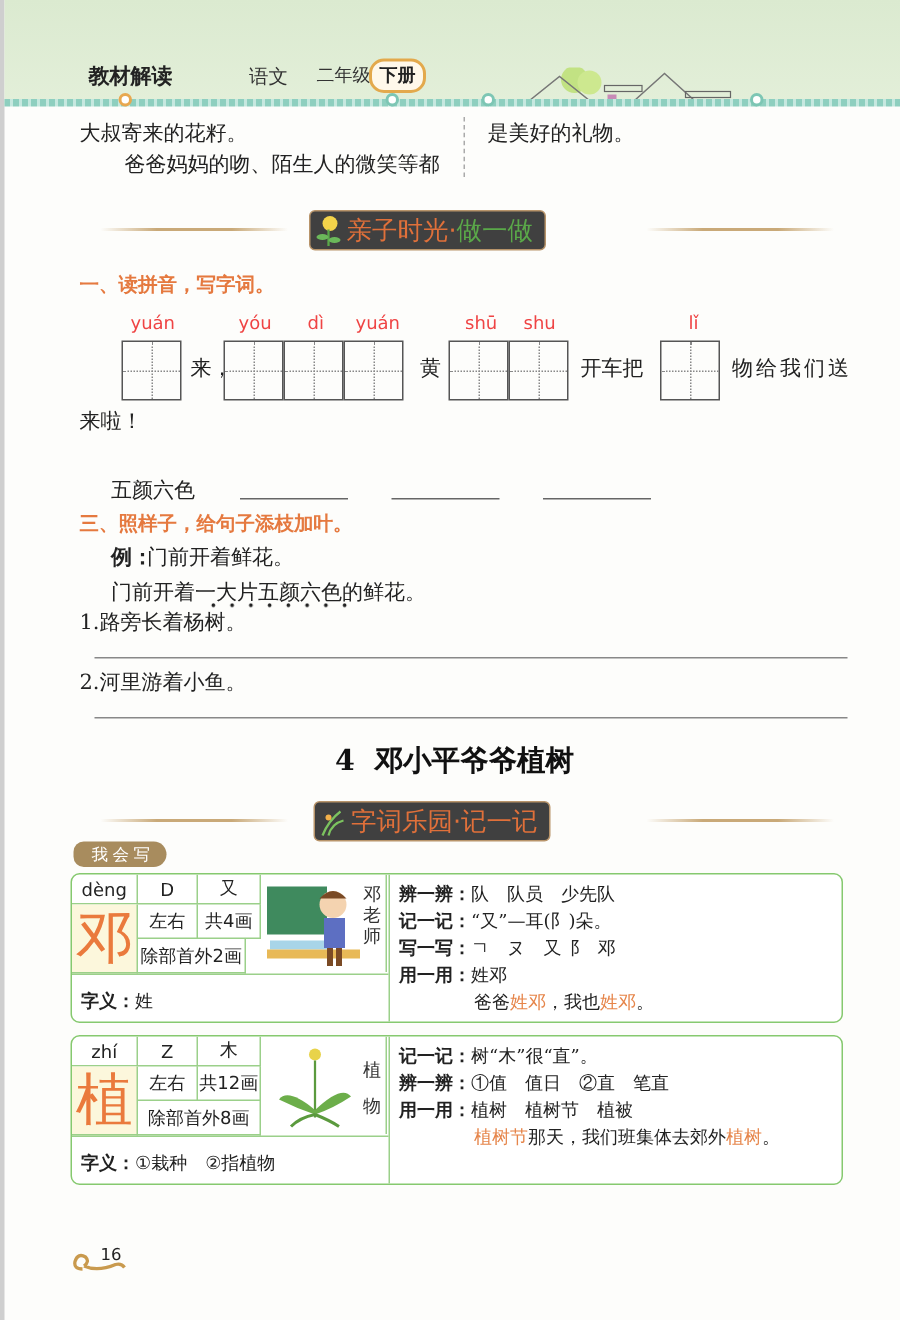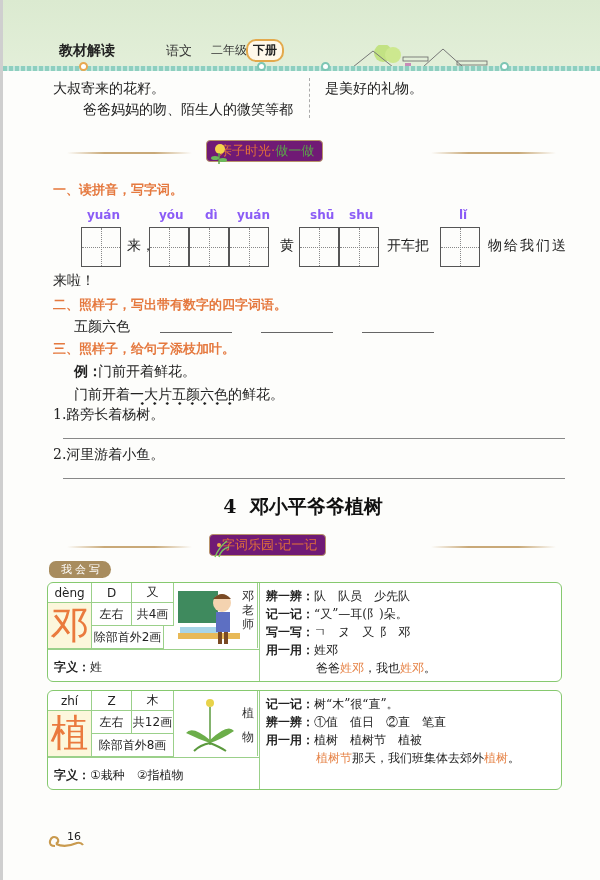--- a/index.html
+++ b/index.html
@@ -16,27 +16,27 @@
   .hdr-vol { position: absolute; left: 243px; top: 39px; font-size: 12px; font-weight: bold; color: #222; border: 2px solid #e3a94c; border-radius: 10px; padding: 1px 5px; background: #fff8ea; }
   .dot { position: absolute; top: 62px; width: 9px; height: 9px; border-radius: 50%; background: #fff; border: 2px solid #7dc6b4; }
   .dot.orange { border-color: #e8a850; }
   .house { position: absolute; left: 340px; top: 45px; width: 150px; height: 22px; }
 
   .txt { position: absolute; font-family: "DejaVu Serif", "Liberation Serif", serif; font-size: 14px; color: #222; white-space: nowrap; }
   .vsep { position: absolute; left: 306px; top: 78px; height: 40px; border-left: 1px dashed #aaa; }
 
   
   .banner-line { position: absolute; height: 2px; background: linear-gradient(90deg, rgba(200,170,110,0), #c9a978 30%, #c9a978 70%, rgba(200,170,110,0)); }
-  .banner { position: absolute; border: 1.5px solid #b8946a; border-radius: 4px; background: #701a75; padding: 1px 8px 1px 12px; font-size: 13px; white-space: nowrap; }
+  .banner { position: absolute; border: 1.5px solid #b8946a; border-radius: 4px; background: #404040; padding: 1px 8px 1px 24px; font-size: 17px; white-space: nowrap; }
   .banner .a { color: #e0703a; }
   .banner .b { color: #5aa849; }
   .banner .leaf { position: absolute; left: 3px; top: 2px; width: 18px; height: 22px; }
 
   .q-title { position: absolute; font-size: 13px; font-weight: bold; color: #e5793f; white-space: nowrap; }
-  .pinyin { position: absolute; font-size: 12px; color: #8b5cf6; font-family: "DejaVu Sans", sans-serif; font-weight: bold; }
+  .pinyin { position: absolute; font-size: 12px; color: #ef4444; font-family: "DejaVu Sans", sans-serif; }
   .tian { position: absolute; width: 40px; height: 40px; border: 1px solid #555; background:
       linear-gradient(#999,#999) center/100% 1px no-repeat; }
   .tian::before { content: ""; position: absolute; left: 19px; top: 0; height: 38px; border-left: 1px dotted #888; }
   .tian::after { content: ""; position: absolute; left: 0; top: 19px; width: 38px; border-top: 1px dotted #888; }
   .tian { background: transparent; }
   .blank { position: absolute; height: 1px; background: #666; }
   .answer-line { position: absolute; height: 1px; background: #888; }
 
   .lesson-title { position: absolute; left: 0; width: 600px; top: 494px; text-align: center; font-family: "DejaVu Serif", "Liberation Serif", serif; font-weight: bold; font-size: 19px; color: #111; }
 
@@ -116,21 +116,20 @@
   <div class="tian" style="left:186px;top:227px"></div>
   <div class="tian" style="left:226px;top:227px"></div>
   <span class="txt" style="left:277px;top:237px">黄</span>
   <div class="tian" style="left:296px;top:227px"></div>
   <div class="tian" style="left:336px;top:227px"></div>
   <span class="txt" style="left:384px;top:237px">开车把</span>
   <div class="tian" style="left:437px;top:227px"></div>
   <span class="txt" style="left:485px;top:237px;letter-spacing:2px">物给我们送</span>
   <span class="txt" style="left:50px;top:272px">来啦！</span>
 
-  <span class="q-title" style="left:50px;top:296px">二、照样子，写出带有数字的四字词语。</span>
   <span class="txt" style="left:71px;top:318px">五颜六色</span>
   <div class="blank" style="left:157px;top:332px;width:72px"></div>
   <div class="blank" style="left:258px;top:332px;width:72px"></div>
   <div class="blank" style="left:359px;top:332px;width:72px"></div>
 
   <span class="q-title" style="left:50px;top:340px">三、照样子，给句子添枝加叶。</span>
   <span class="txt" style="left:71px;top:363px;font-weight:bold">例：</span>
   <span class="txt" style="left:95px;top:363px">门前开着鲜花。</span>
   <span class="txt" style="left:71px;top:386px">门前开着一大片五颜六色的鲜花。</span>
   <div style="position:absolute;left:133px;top:402px;width:100px;height:3px;background:radial-gradient(circle,#222 1px,transparent 1.5px) 0 0/12.5px 3px repeat-x"></div>

